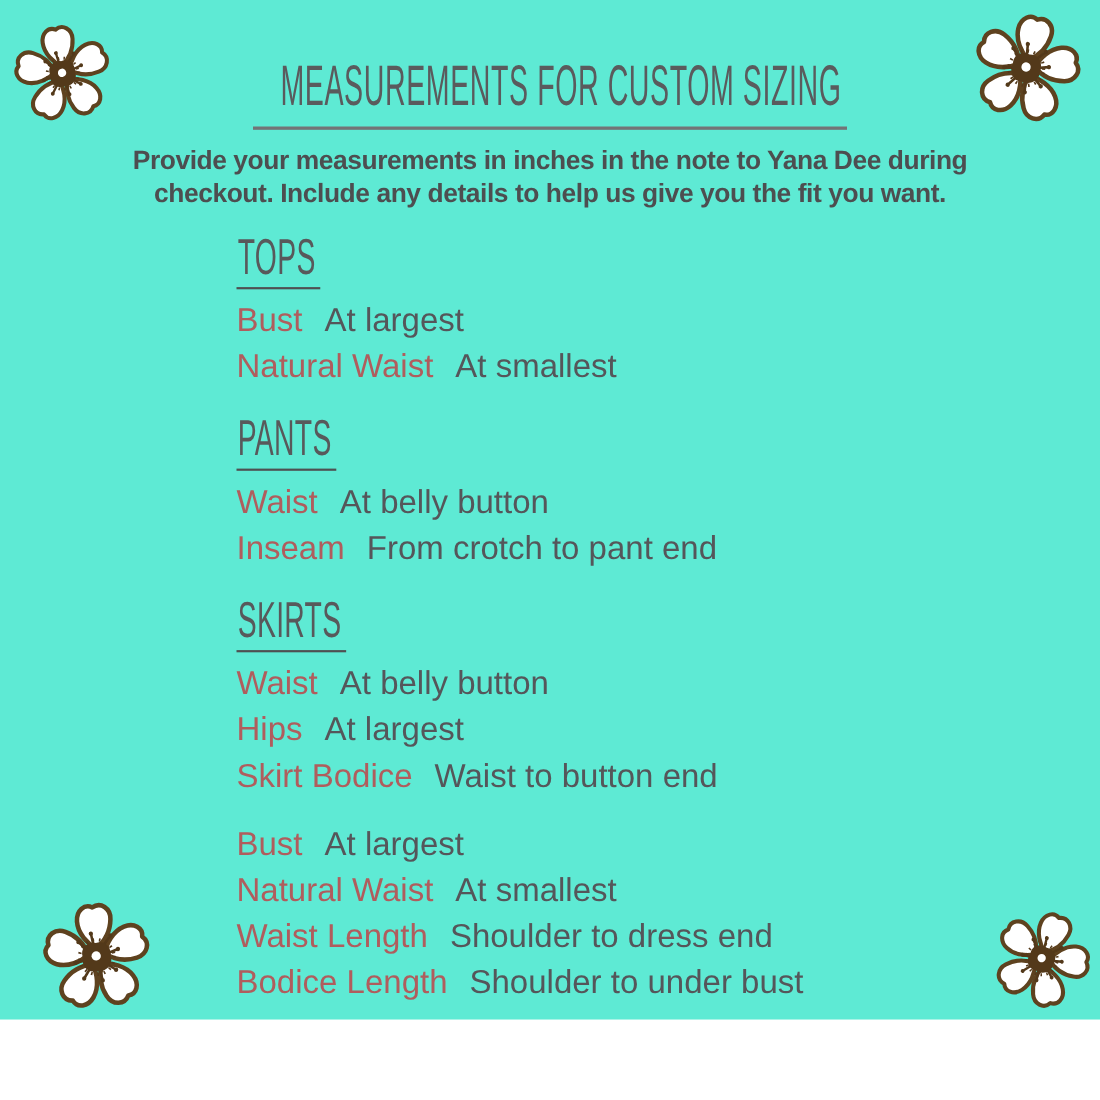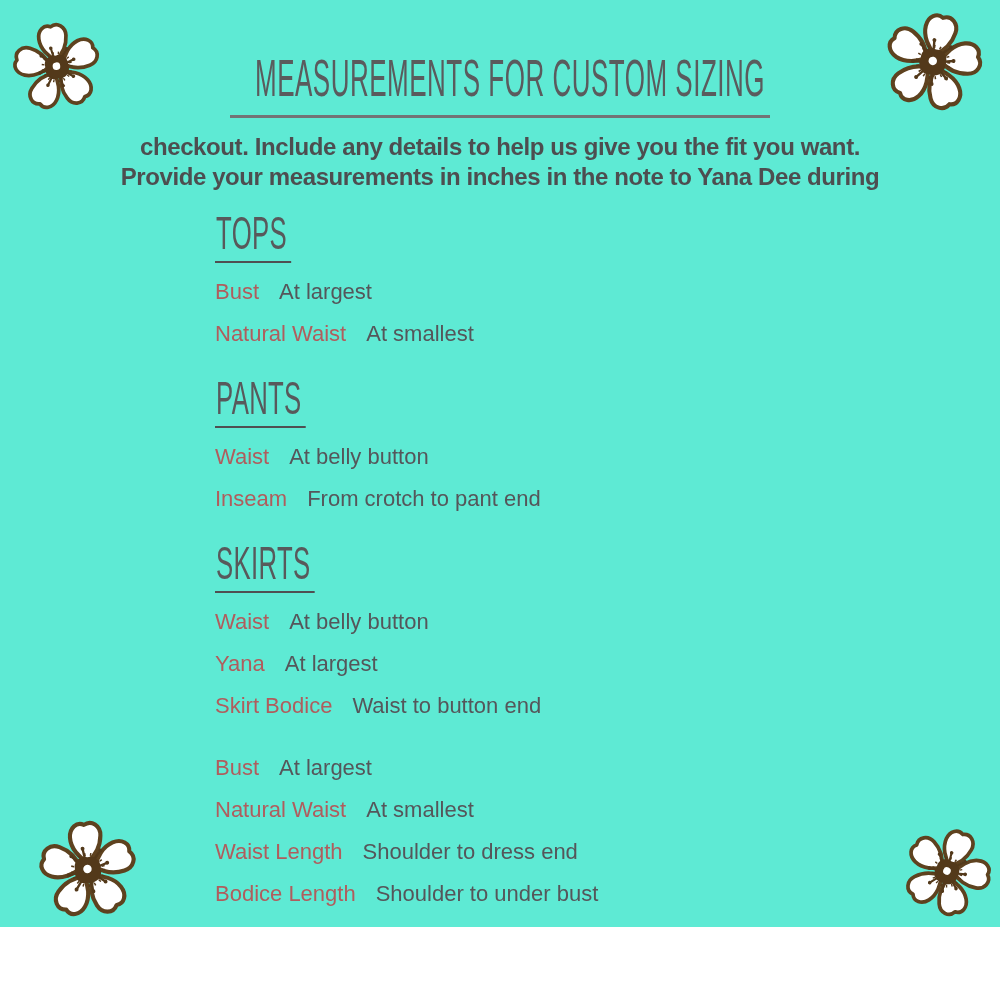--- a/index.html
+++ b/index.html
@@ -58,21 +58,21 @@
   }
   .section-heading .condensed {
     display: inline-block;
     transform: scaleX(0.56);
     transform-origin: 0 50%;
     padding: 0 8px 5px 2px;
     border-bottom: 2px solid #4f5052;
     letter-spacing: 0.5px;
   }
   .rows { margin-top: 8px; }
-  .row { font-size: 22px; line-height: 42px; white-space: nowrap; }
+  .row { font-size: 30px; line-height: 42px; white-space: nowrap; }
   .row .label { color: #b05d5d; }
   .row .desc  { color: #55565a; margin-left: 20px; }
 
   
   .flower { position: absolute; }
   .f-tl { left: 4px;   top: 6px;     width: 106px; height: 122px; transform: rotate(-8deg); }
   .f-tr { right: 8px;  top: 0px;     width: 118px; height: 124px; transform: rotate(14deg); }
   .f-bl { left: 26px;  bottom: -2px; width: 124px; height: 118px; transform: rotate(-4deg); }
   .f-br { right: 0px;  bottom: 0px;  width: 106px; height: 110px; transform: rotate(24deg); }
   .defs-holder { position: absolute; width: 0; height: 0; overflow: hidden; }
@@ -131,22 +131,22 @@
   <svg class="flower f-br">
       <use href="#flower"></use>
     </svg>
 
   <div class="header">
     <h1 class="title">
       <span class="condensed">MEASUREMENTS FOR CUSTOM SIZING</span>
     </h1>
     <div class="title-underline"></div>
     <p class="subtitle">
+      <span>Provide your measurements in inches in the note to Yana Dee during</span>
       <span>checkout. Include any details to help us give you the fit you want.</span>
-      <span>Provide your measurements in inches in the note to Yana Dee during</span>
     </p>
   </div>
 
   <div class="content">
 
     <div class="section">
       <h2 class="section-heading">
         <span class="condensed">TOPS</span>
       </h2>
       <div class="rows">
@@ -175,21 +175,21 @@
 
     <div class="section">
       <h2 class="section-heading">
         <span class="condensed">SKIRTS</span>
       </h2>
       <div class="rows">
         <div class="row">
           <span class="label">Waist</span><span class="desc">At belly button</span>
         </div>
         <div class="row">
-          <span class="label">Yana</span><span class="desc">At largest</span>
+          <span class="label">Hips</span><span class="desc">At largest</span>
         </div>
         <div class="row">
           <span class="label">Skirt Bodice</span><span class="desc">Waist to button end</span>
         </div>
       </div>
     </div>
 
     <div class="section">
       <div class="rows">
         <div class="row">

